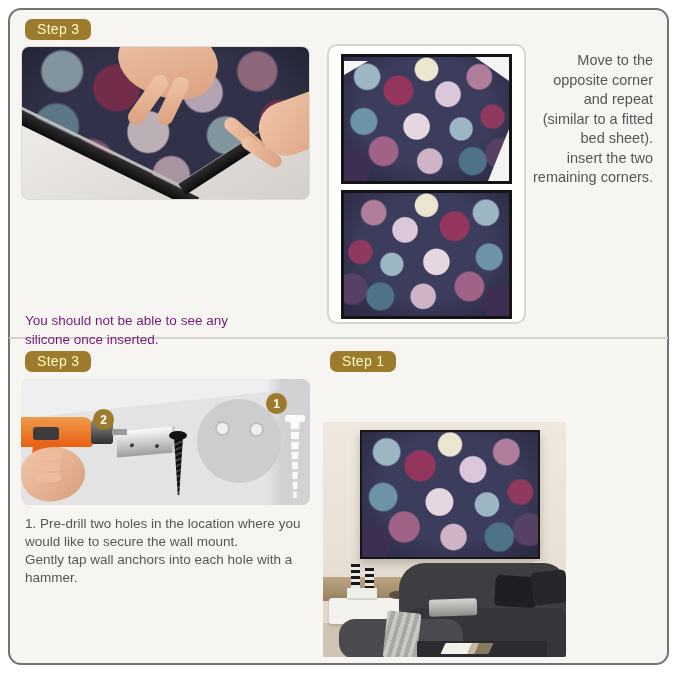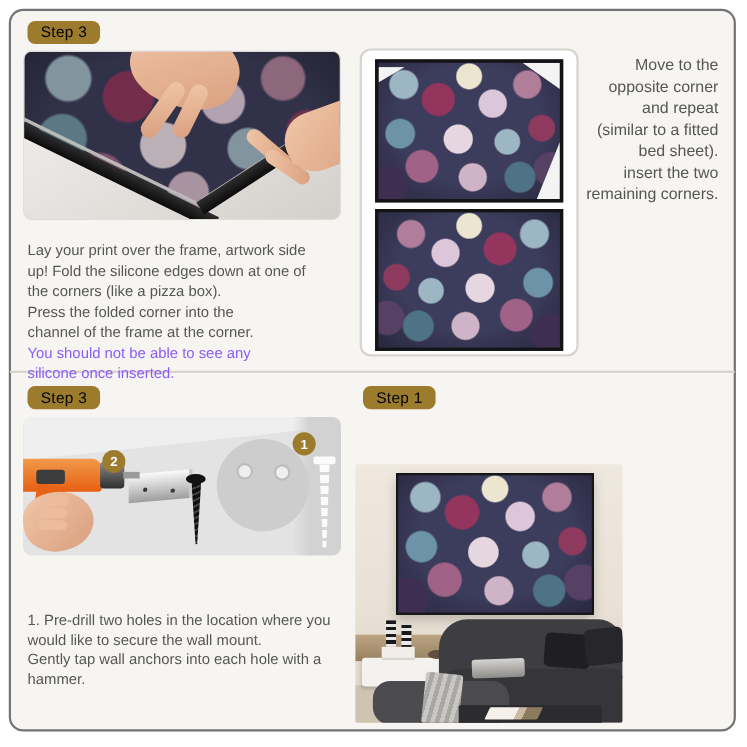--- a/index.html
+++ b/index.html
@@ -1,24 +1,24 @@
 <!DOCTYPE html>
 <html><head>
 <meta charset="utf-8">
 <style>
   html,body{margin:0;padding:0;background:#fff;}
   .canvas{position:relative;width:679px;height:679px;background:#ffffff;overflow:hidden;
           font-family:"Liberation Sans",sans-serif;color:#565656;}
   .sheet{position:absolute;left:8px;top:8px;width:661px;height:657px;box-sizing:border-box;
          border:2px solid #737373;border-radius:13px;background:#f7f5f2;}
   .divider{position:absolute;left:9px;top:337px;width:659px;height:2px;background:#d6d2cd;}
-  .badge{position:absolute;background:#9c7b2d;color:#000000;font-size:14px;line-height:21px;
+  .badge{position:absolute;background:#9c7b2d;color:#fef9c3;font-size:14px;line-height:21px;
          padding:0 12px;border-radius:7px;letter-spacing:.3px;}
   .txt{position:absolute;color:#565656;font-size:13.5px;line-height:18.5px;white-space:pre;}
-  .gold{color:#8b5cf6;}
+  .gold{color:#701a75;}
   .side{font-size:14.5px;line-height:19.5px;text-align:right;}
   .numcirc{position:absolute;width:21px;height:21px;border-radius:50%;background:#9c7b2d;color:#fff;
            font-size:12px;font-weight:bold;display:flex;align-items:center;justify-content:center;}
   .floral{background-color:#2c3048;background-image:
     radial-gradient(circle at 50% 10%, #ece5d0 0 8%, rgba(0,0,0,0) 9%),
     radial-gradient(circle at 33% 27%, #93355c 0 10%, rgba(0,0,0,0) 11%),
     radial-gradient(circle at 63% 30%, #dcc6da 0 9%, rgba(0,0,0,0) 10%),
     radial-gradient(circle at 82% 16%, #b07e9a 0 7%, rgba(0,0,0,0) 8%),
     radial-gradient(circle at 14% 16%, #9db6c4 0 7%, rgba(0,0,0,0) 8%),
     radial-gradient(circle at 12% 52%, #6d93a8 0 8%, rgba(0,0,0,0) 9%),
@@ -135,25 +135,20 @@
     <div class="fbarL"></div>
     <div class="fbarR"></div>
     <div class="palmT skin"></div>
     <div class="fingT1 skin"></div>
     <div class="fingT2 skin"></div>
     <div class="palmR skin"></div>
     <div class="fingR1 skin"></div>
     <div class="fingR2 skin"></div>
   </div>
 
-  <div class="txt" style="left:25px;top:219px;">Lay your print over the frame, artwork side
-up! Fold the silicone edges down at one of
-the corners (like a pizza box).
-Press the folded corner into the
-channel of the frame at the corner.</div>
   <div class="txt gold" style="left:25px;top:312px;">You should not be able to see any
 silicone once inserted.</div>
 
   <div class="panel">
     <div class="pimg floral" style="top:8px;height:130px;">
       <div class="wedgeTL"></div>
       <div class="wedgeTR"></div>
       <div class="wedgeBR"></div>
     </div>
     <div class="pimg floral" style="top:144px;height:129px;transform:scaleX(-1);"></div>
@@ -192,21 +187,21 @@
     <div class="dbit"></div>
     <div class="dhandle"></div>
     <div class="dhand skin"></div>
     <div class="dfing" style="left:16px;top:72px;"></div>
     <div class="dfing" style="left:14px;top:83px;"></div>
     <div class="dfing" style="left:14px;top:94px;"></div>
     <div class="numcirc" style="left:245px;top:14px;">1</div>
     <div class="numcirc" style="left:72px;top:30px;">2</div>
   </div>
 
-  <div class="txt" style="left:25px;top:515px;line-height:18px;margin-top:40px;">1. Pre-drill two holes in the location where you
+  <div class="txt" style="left:25px;top:515px;line-height:18px;">1. Pre-drill two holes in the location where you
 would like to secure the wall mount.
 Gently tap wall anchors into each hole with a
 hammer.</div>
 
   <div class="badge" style="left:330px;top:351px;">Step 1</div>
 
   <div class="room">
     <div class="rfloor"></div>
     <div class="woodband"></div>
     <div class="cab"></div>

